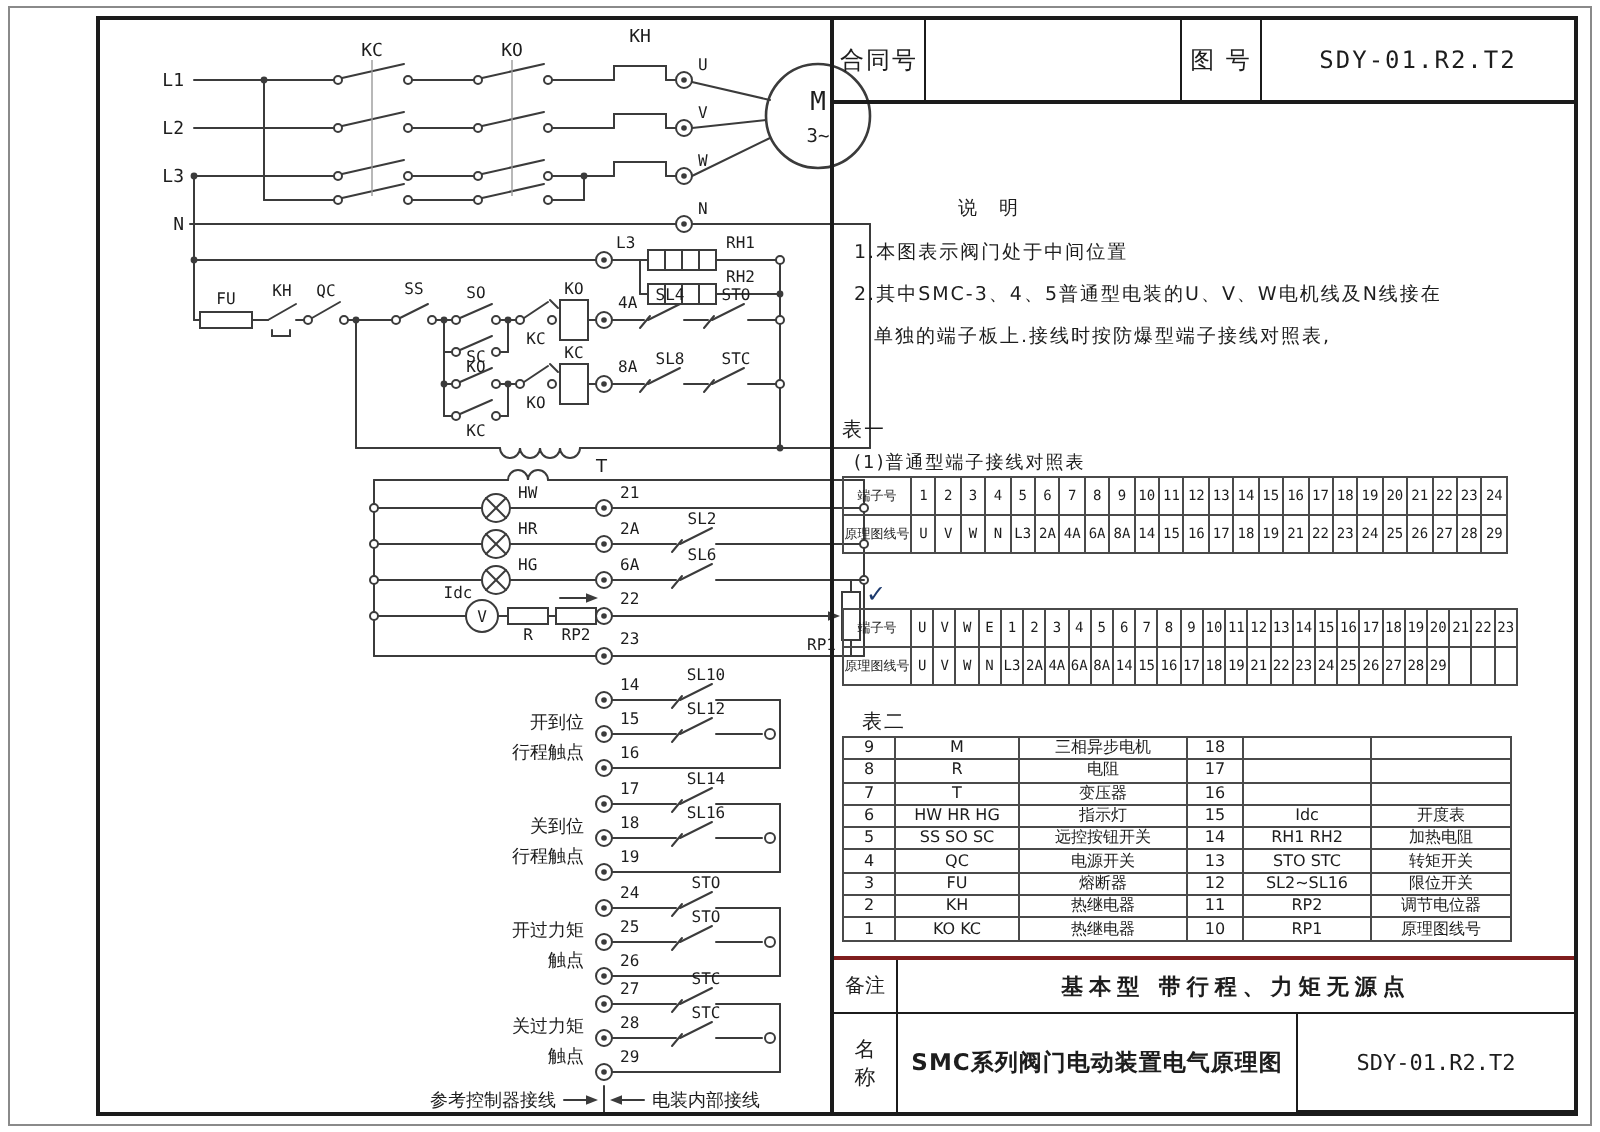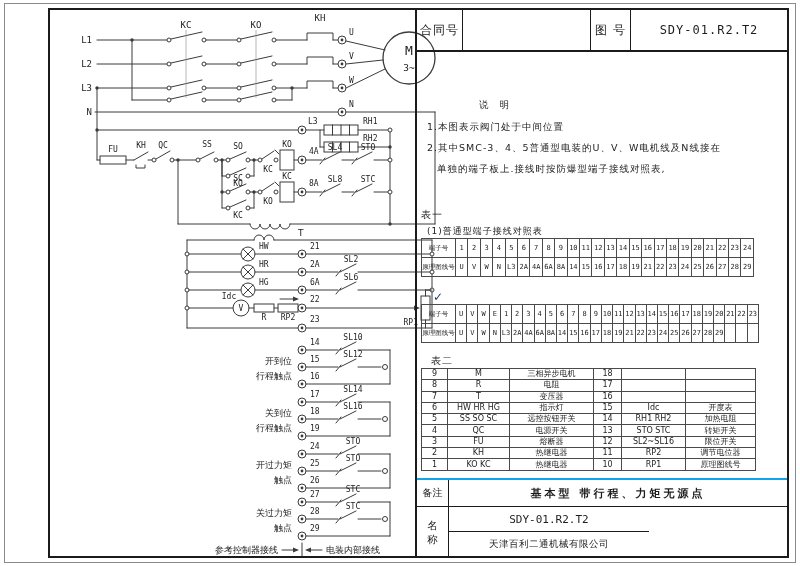--- a/index.html
+++ b/index.html
@@ -27,21 +27,21 @@
 
   table.term{position:absolute;border-collapse:collapse;table-layout:fixed;}
   table.term td{border:1px solid #4a4a4a;text-align:center;padding:0;height:18px;
                 font-family:"DejaVu Sans Mono",monospace;font-size:7px;overflow:hidden;white-space:nowrap;}
   table.term td:first-child{font-family:"DejaVu Sans",sans-serif;font-size:6.5px;}
 
   table.comp{position:absolute;border-collapse:collapse;table-layout:fixed;}
   table.comp td{border:1px solid #4a4a4a;text-align:center;padding:0;height:10.3px;
                 font-size:8px;overflow:hidden;white-space:nowrap;line-height:10px;}
 
-  .footer{position:absolute;left:0;right:0;bottom:0;border-top:2px solid #0ea5e9;}
+  .footer{position:absolute;left:0;right:0;bottom:0;border-top:2px solid #7f1d1d;}
   .f-row1{display:grid;grid-template-columns:32px auto;height:26px;border-bottom:1.5px solid #1b1b1b;}
   .f-row1 .flbl{border-right:1.5px solid #1b1b1b;display:flex;align-items:center;justify-content:center;font-size:10px;}
   .f-row1 .fval{display:flex;align-items:center;justify-content:center;font-size:11px;letter-spacing:3px;font-weight:600;}
   .f-row2{display:grid;grid-template-columns:32px 200px auto;height:49px;}
   .f-row2 .flbl{border-right:1.5px solid #1b1b1b;display:flex;align-items:center;justify-content:center;
                 font-size:10.5px;width:32px;box-sizing:border-box;}
   .f-row2 .flbl span{display:block;width:12px;word-break:break-all;line-height:14px;text-align:center;}
   .f-row2 .fname{border-right:1.5px solid #1b1b1b;display:flex;align-items:center;justify-content:center;
                  font-size:11.5px;font-weight:600;letter-spacing:0.5px;}
   .f-right{display:flex;flex-direction:column;}
@@ -714,22 +714,22 @@
 
       <div class="footer">
         <div class="f-row1">
           <div class="flbl">备注</div>
           <div class="fval">基本型 带行程、力矩无源点</div>
         </div>
         <div class="f-row2">
           <div class="flbl">
               <span>名称</span>
             </div>
+          <div class="fname">SMC系列阀门电动装置电气原理图</div>
           <div class="f-right">
             <div class="fdno mono">SDY-01.R2.T2</div>
-            <div class="fco">天津百利二通机械有限公司</div>
           </div>
         </div>
       </div>
 
     </div>
   </div>
 </div>
 
 </body></html>

